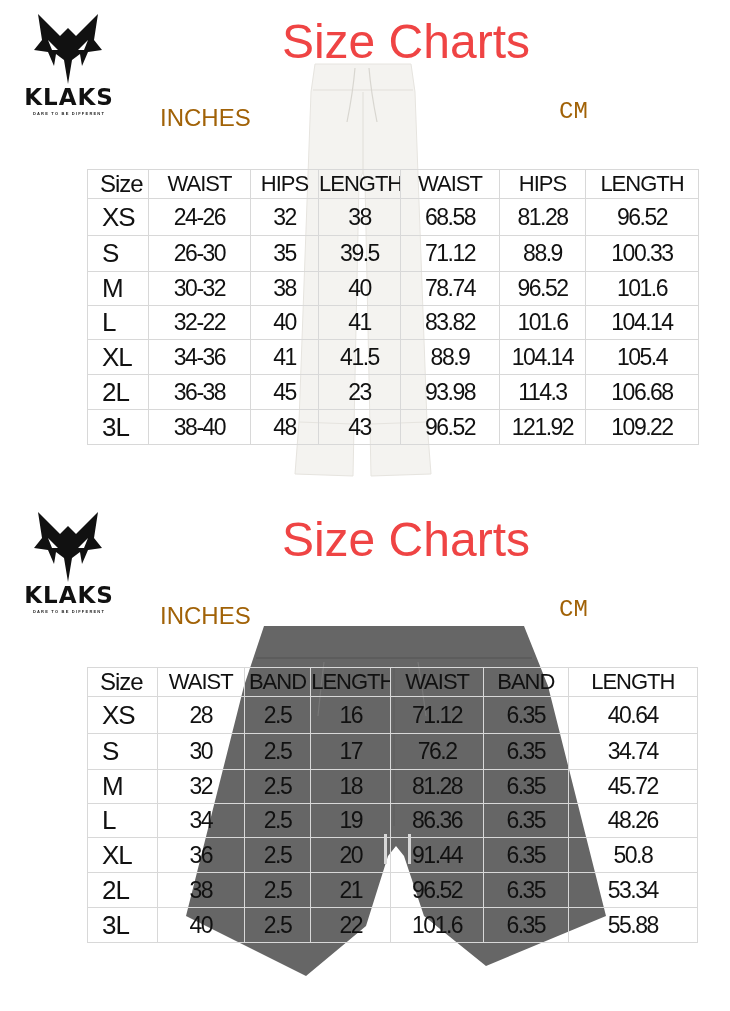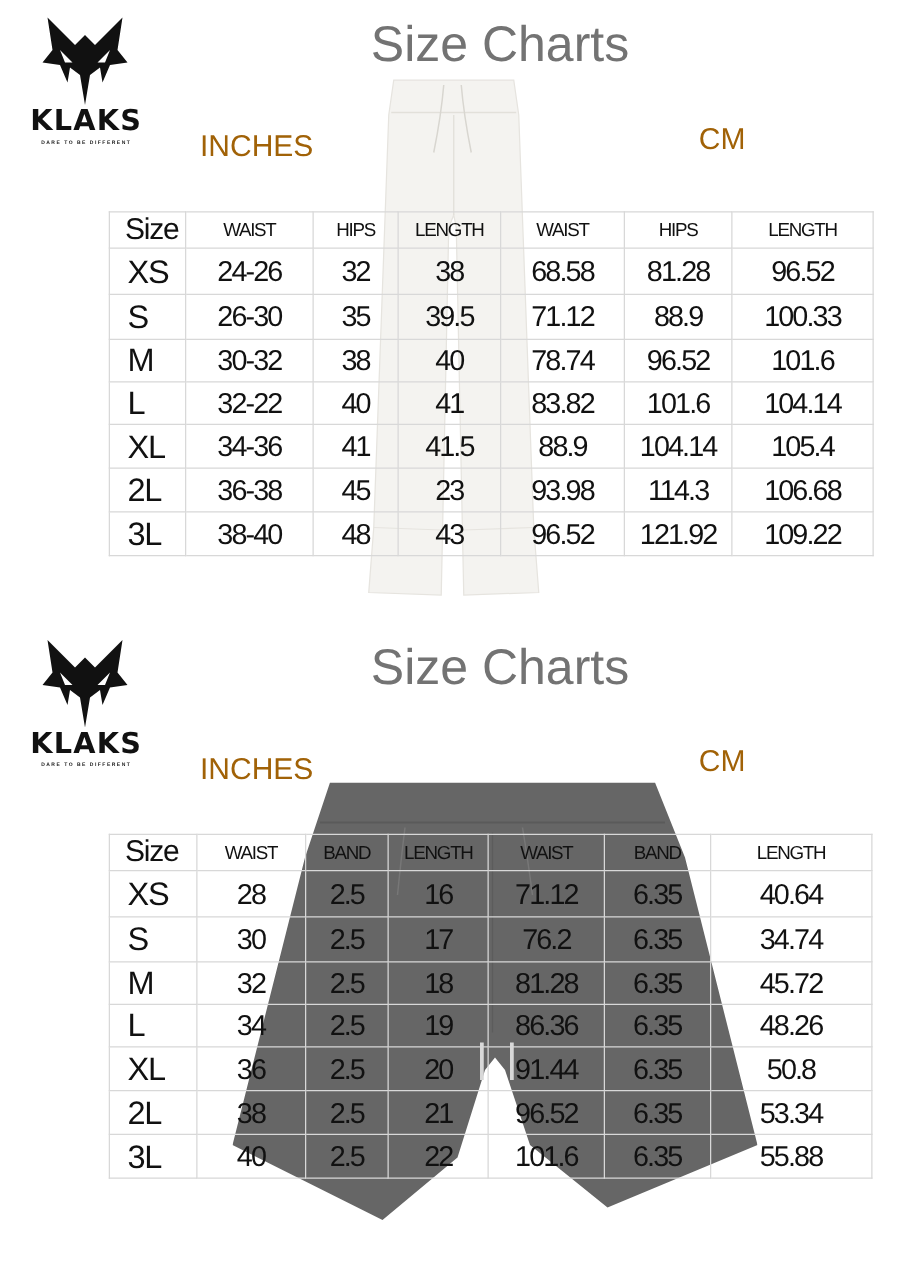--- a/index.html
+++ b/index.html
@@ -2,27 +2,27 @@
 <html><head>
 <meta charset="utf-8">
 <style>
   html, body { margin: 0; padding: 0; background: #ffffff; }
   body { width: 730px; height: 1011px; position: relative; overflow: hidden; font-family: "Liberation Sans", sans-serif; color: #111; }
   .section { position: absolute; left: 0; width: 730px; height: 500px; }
   .logo { position: absolute; left: 8px; width: 120px; height: 110px; }
   .logo svg { display: block; }
   .logo-word { position: absolute; left: 2px; top: 74px; width: 118px; text-align: center; font-family: "DejaVu Sans", sans-serif; font-weight: bold; font-size: 23px; letter-spacing: 1px; color: #111; }
   .logo-tag { position: absolute; left: 2px; top: 101px; width: 118px; text-align: center; font-size: 4px; letter-spacing: 1.2px; color: #222; font-weight: bold; }
-  .title { position: absolute; left: 270px; width: 260px; text-align: center; font-size: 40px; color: #737373; }
+  .title { position: absolute; left: 270px; width: 260px; text-align: right; font-size: 48px; color: #ef4444; }
   .unit-label { position: absolute; font-size: 24px; color: #a16207; }
-  .unit-cm { font-family: Liberation Sans, sans-serif; }
+  .unit-cm { font-family: Liberation Mono, monospace; }
   .garment { position: absolute; }
   table.chart { position: absolute; left: 87px; border-collapse: collapse; table-layout: fixed; }
   table.chart td { border: 1px solid #d8d8d8; padding: 0; text-align: center; vertical-align: middle; font-size: 23px; letter-spacing: -1.5px; color: #111; overflow: hidden; white-space: nowrap; }
-  table.chart tr.head td { font-size: 15px; letter-spacing: -1px; }
+  table.chart tr.head td { font-size: 22px; letter-spacing: -1px; }
   table.chart td.size-col { text-align: left; padding-left: 14px; font-size: 26px; letter-spacing: -1px; }
   table.chart tr.head td.size-col { font-size: 24px; padding-left: 12px; }
   .pants-table td { background: rgba(255,255,255,0.0); }
   .shorts-table td { border-color: #cfcfcf; }
 </style>
 </head>
 <body>
 
 <div class="section" style="top:0;">
 

